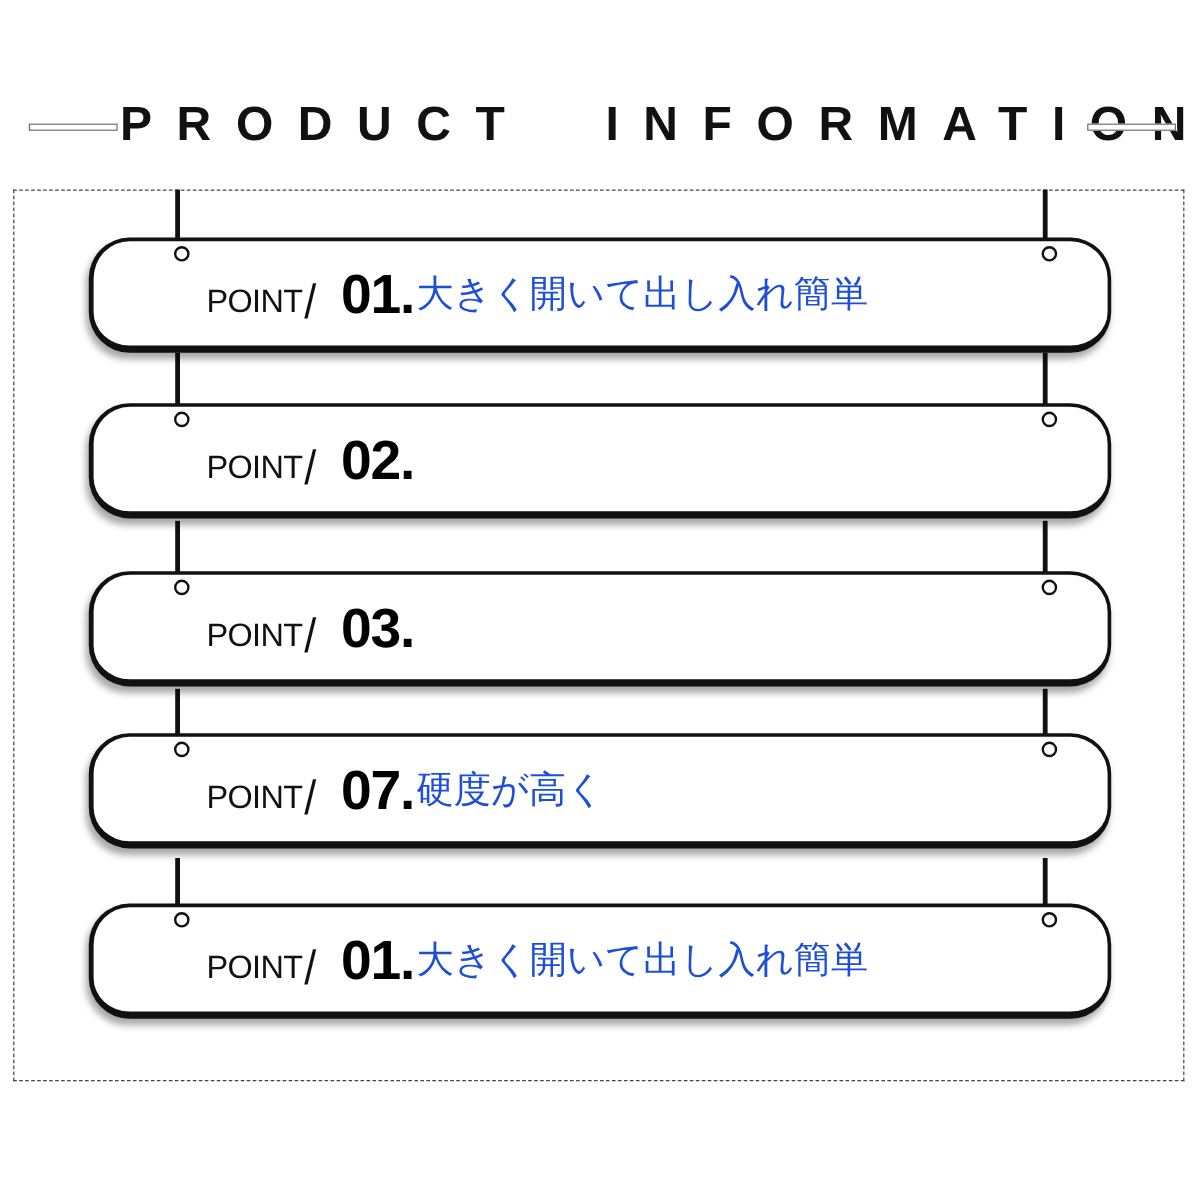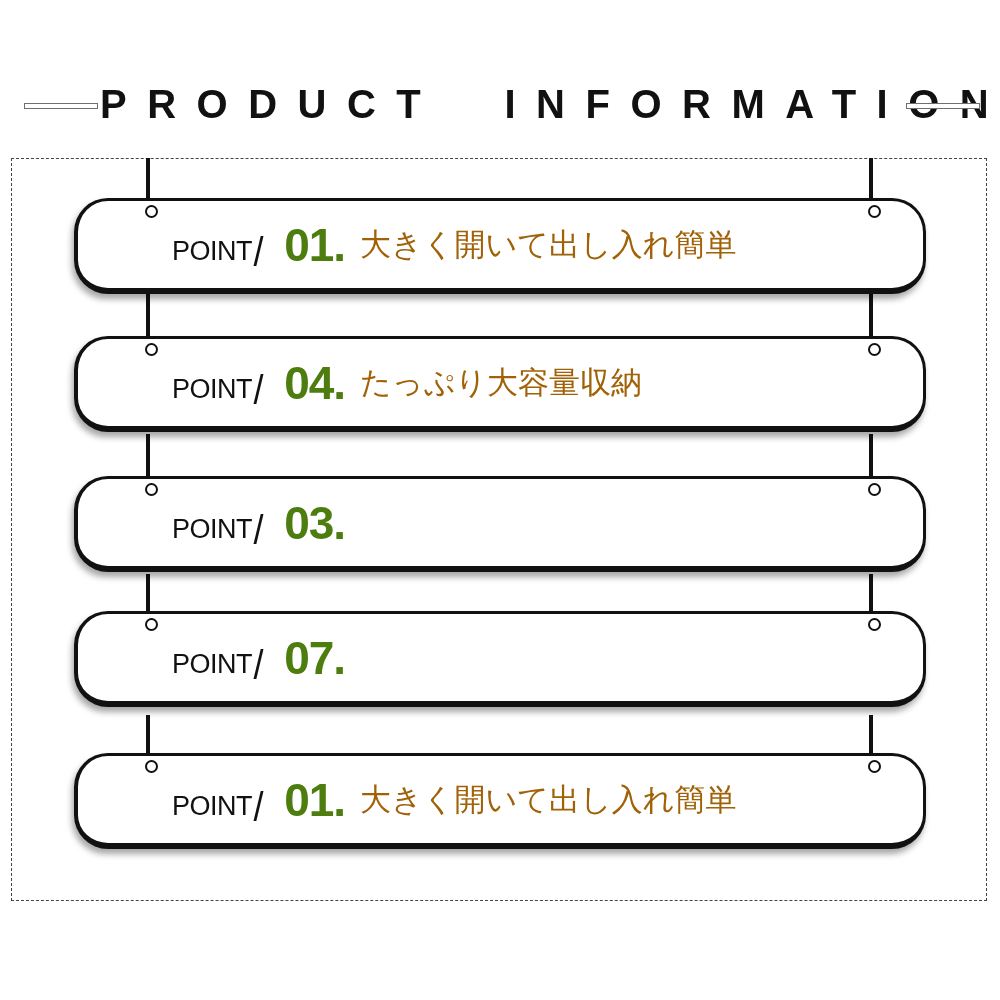--- a/index.html
+++ b/index.html
@@ -49,25 +49,25 @@
   .point-label {
     font-family: "Liberation Sans", sans-serif; font-size: 27px; color: #111;
     margin-top: 14px; letter-spacing: -0.5px;
   }
   .slash {
     font-family: "Liberation Sans", sans-serif; font-size: 40px; font-weight: 300;
     color: #111; margin-left: 1px; margin-top: 16px; transform: scaleX(0.9);
   }
   .num {
     font-family: "Liberation Sans", sans-serif; font-weight: bold;
-    font-size: 46px; color: #4d7c0f; margin-left: 20px; letter-spacing: -1px;
+    font-size: 46px; color: #000000; margin-left: 20px; letter-spacing: -1px;
   }
   .desc {
-    font-family: "DejaVu Sans", sans-serif; font-size: 31px; color: #a16207;
-    margin-left: 15px; letter-spacing: 0px;
+    font-family: "DejaVu Sans", sans-serif; font-size: 31px; color: #1d4ed8;
+    margin-left: 2px; letter-spacing: 0px;
   }
 </style>
 </head>
 <body>
 
 <div class="hdr-line left"></div>
 <div class="title">PRODUCT  INFORMATION</div>
 <div class="hdr-line right"></div>
 
 <div class="frame"></div>
@@ -97,42 +97,42 @@
     <span class="desc">大きく開いて出し入れ簡単</span>
   </div>
 </div>
 
 <div class="card" style="top:336px;">
   <span class="ring l"></span>
   <span class="ring r"></span>
   <div class="card-content">
     <span class="point-label">POINT</span>
     <span class="slash">/</span>
-    <span class="num">04.</span>
-    <span class="desc">たっぷり大容量収納</span>
+    <span class="num">02.</span>
   </div>
 </div>
 
 <div class="card" style="top:476px;">
   <span class="ring l"></span>
   <span class="ring r"></span>
   <div class="card-content">
     <span class="point-label">POINT</span>
     <span class="slash">/</span>
     <span class="num">03.</span>
   </div>
 </div>
 
 <div class="card" style="top:611px;">
   <span class="ring l"></span>
   <span class="ring r"></span>
   <div class="card-content">
     <span class="point-label">POINT</span>
     <span class="slash">/</span>
     <span class="num">07.</span>
+    <span class="desc">硬度が高く</span>
   </div>
 </div>
 
 <div class="card" style="top:753px;">
   <span class="ring l"></span>
   <span class="ring r"></span>
   <div class="card-content">
     <span class="point-label">POINT</span>
     <span class="slash">/</span>
     <span class="num">01.</span>

